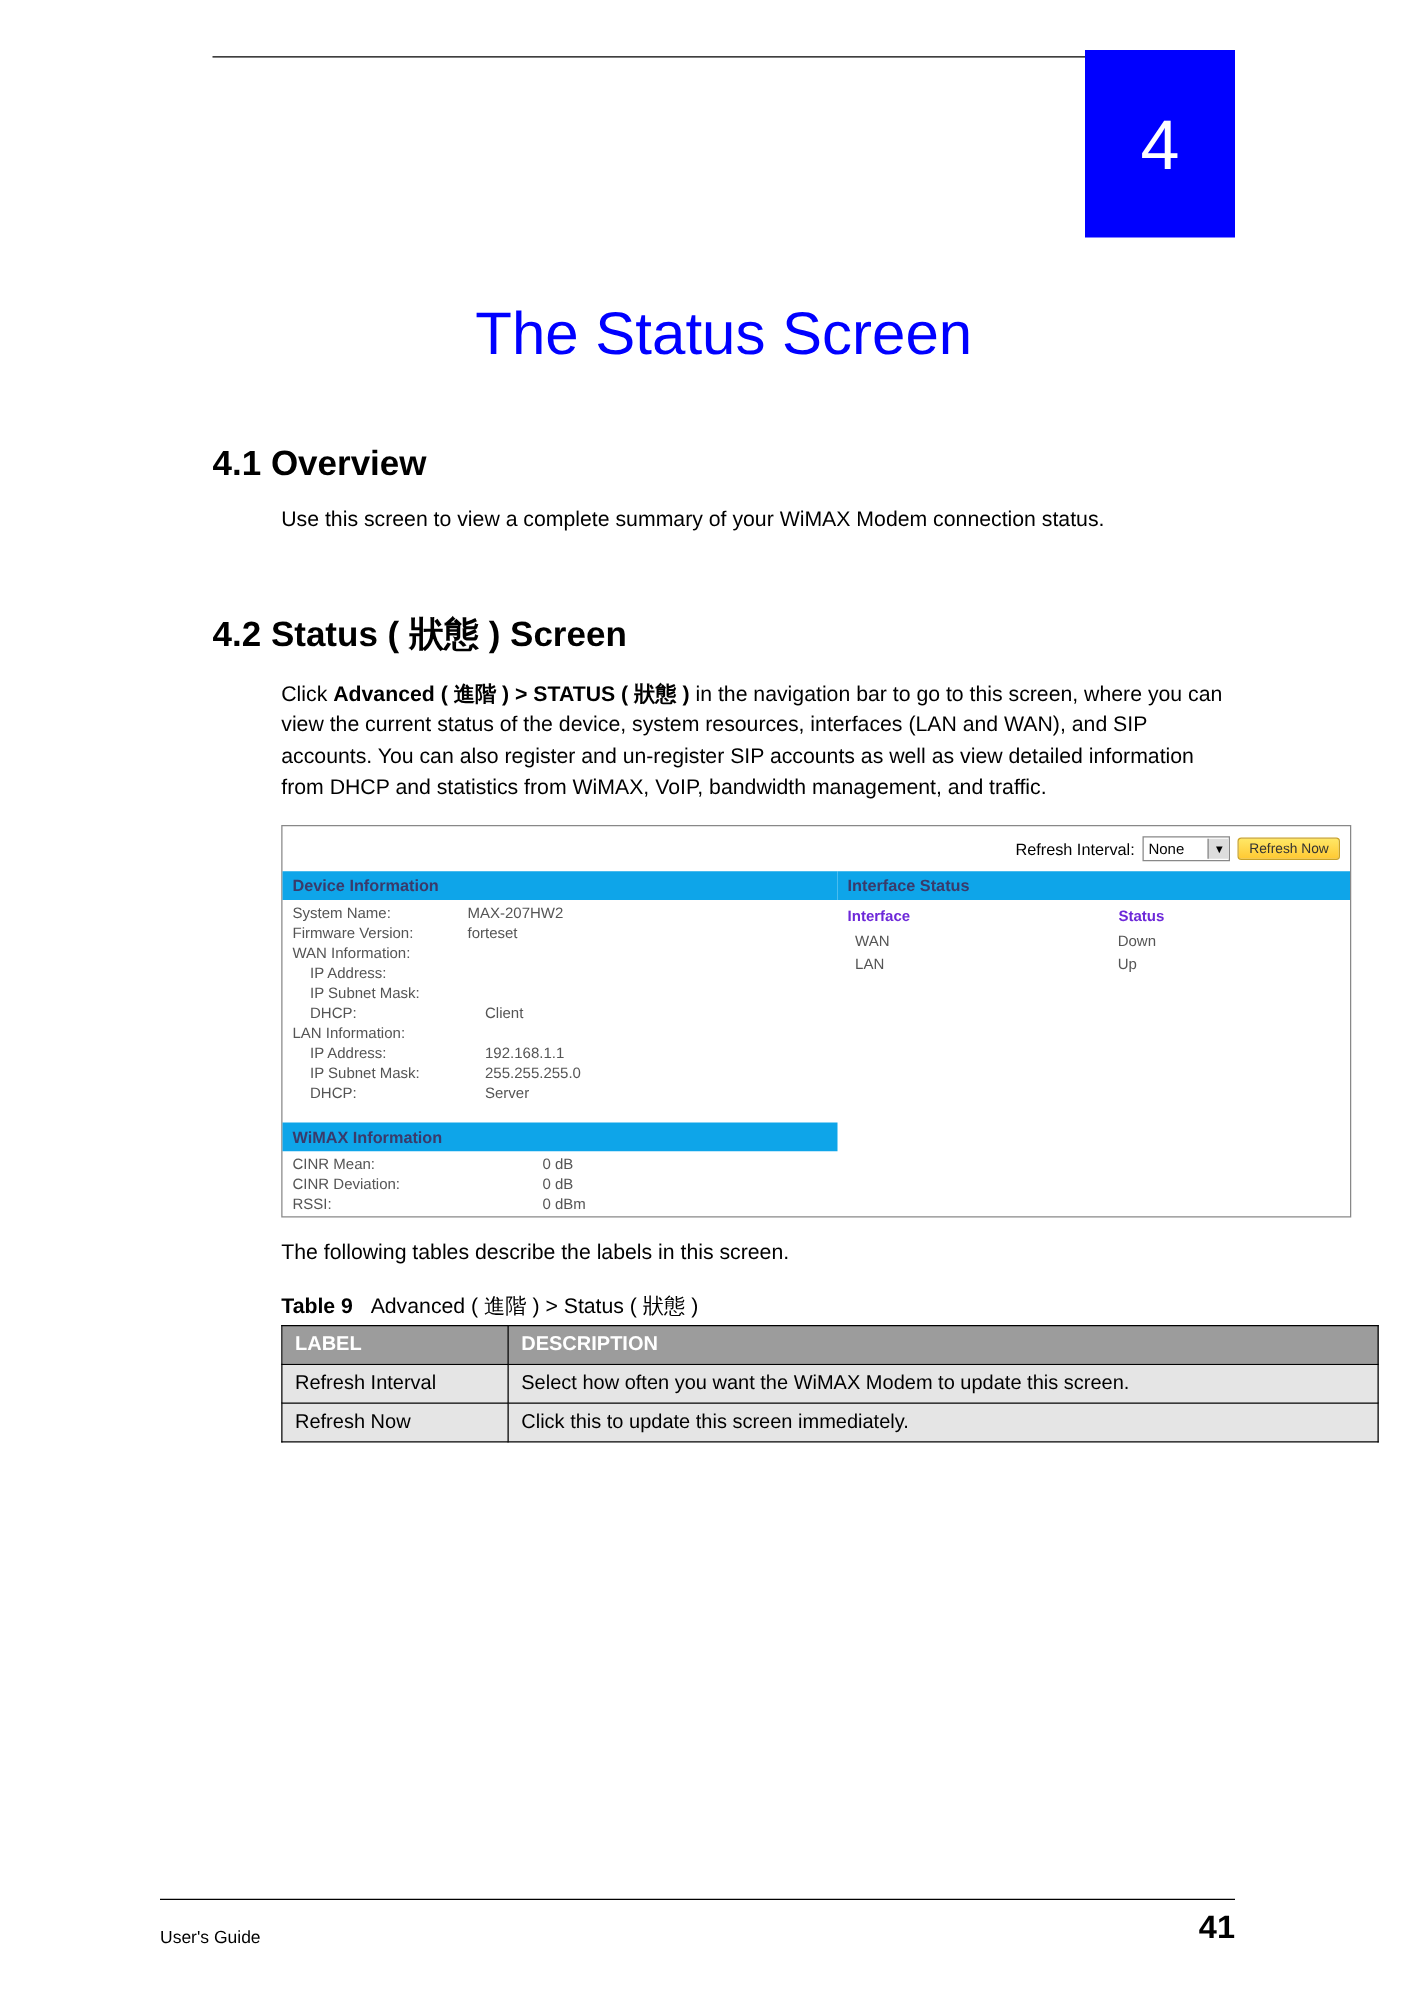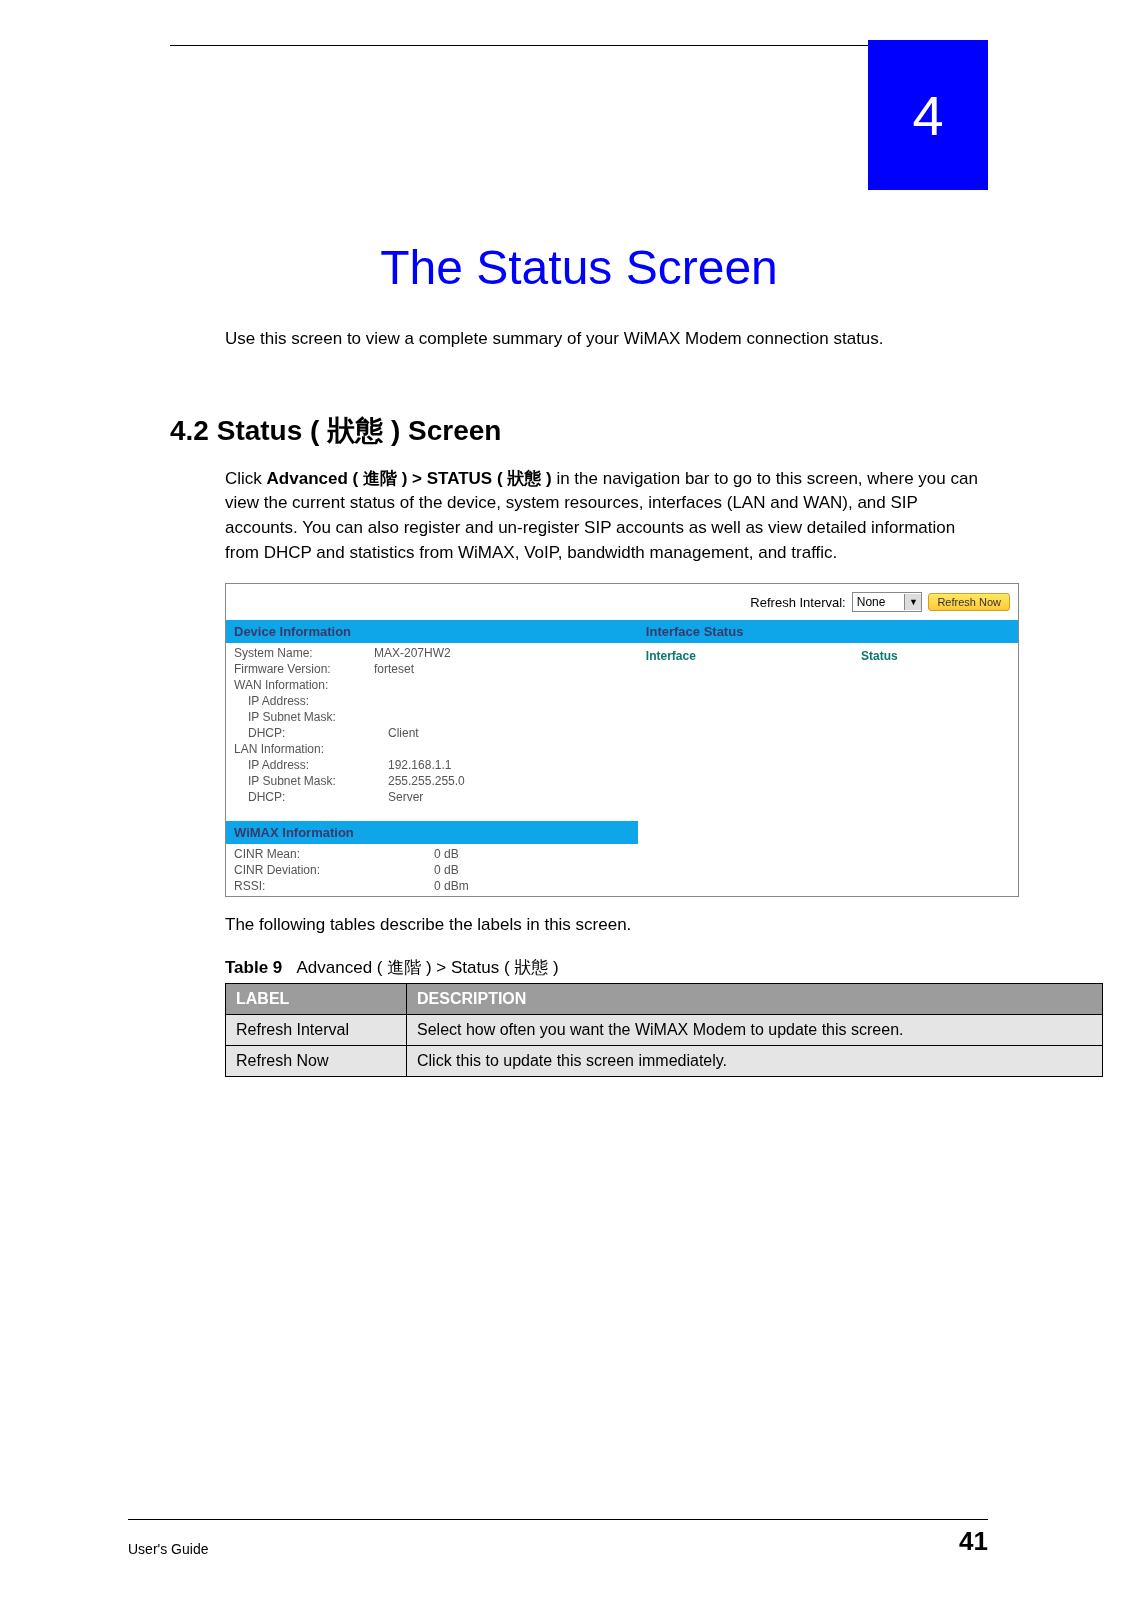--- a/index.html
+++ b/index.html
@@ -66,21 +66,21 @@
     font-size: 17px;
     margin-left: 55px;
     margin-top: 12px;
     margin-bottom: 4px;
   }
   .figure-caption b, .table-caption b { font-weight: bold; }
   .figure {
     margin-left: 55px;
     border: 1px solid #888;
     background: #fff;
-    width: 794px;
+    width: 856px;
     box-sizing: border-box;
   }
   .figure-topbar {
     display: flex;
     justify-content: flex-end;
     align-items: center;
     height: 28px;
     gap: 6px;
     padding: 4px 8px;
     font-family: "Trebuchet MS", Arial, sans-serif;
@@ -130,21 +130,21 @@
   }
   .kv-row {
     display: flex;
     padding: 1px 8px;
   }
   .kv-row .k { flex: 0 0 140px; }
   .kv-row.indent .k { padding-left: 14px; flex: 0 0 140px; }
   .kv-row .v { flex: 1; }
   .kv-row.wimax .k { flex: 0 0 200px; }
   .iface-head {
-    display:flex; font-weight:bold; padding: 4px 8px; color:#0f766e;gap:15px;
+    display:flex; font-weight:bold; padding: 4px 8px; color:#6d28d9;
   }
   .iface-row {
     display:flex; padding: 2px 14px; color:#555;
   }
   .iface-head .c1, .iface-row .c1 { flex: 0 0 55%; }
   .iface-head .c2, .iface-row .c2 { flex: 1; }
 
   .desc-table {
     margin-left: 55px;
     border-collapse: collapse;
@@ -183,20 +183,21 @@
 </style>
 </head>
 <body>
 
 <div class="page">
   <div class="chapter-header-line"></div>
   <div class="chapter-tab">4</div>
 
   <h1 class="chapter-title">The Status Screen</h1>
 
+  <h2 class="section-title">4.1  Overview</h2>
   <p class="body-text">Use this screen to view a complete summary of your WiMAX Modem connection status.</p>
 
   <h2 class="section-title">4.2  Status ( 狀態 ) Screen</h2>
   <p class="body-text">
     <span>Click </span><b>Advanced ( 進階 ) &gt; STATUS ( 狀態 )</b><span> in the navigation bar to go to this screen, where you can view the current status of the device, system resources, interfaces (LAN and WAN), and SIP accounts. You can also register and un-register SIP accounts as well as view detailed information from DHCP and statistics from WiMAX, VoIP, bandwidth management, and traffic.</span>
   </p>
 
 
   <div class="figure">
     <div class="figure-topbar">
@@ -269,20 +270,30 @@
             </div>
           </div>
       </div>
       <div class="right">
         <div class="panel-header">Interface Status</div>
         <div class="panel-body">
           <div class="iface-head">
             <span class="c1">Interface</span>
             <span class="c2">Status</span>
           </div>
+          <div id="iface-rows">
+              <div class="iface-row">
+                <span class="c1">WAN</span>
+                <span class="c2">Down</span>
+              </div>
+              <div class="iface-row">
+                <span class="c1">LAN</span>
+                <span class="c2">Up</span>
+              </div>
+            </div>
         </div>
       </div>
     </div>
   </div>
 
   <p class="body-text" style="margin-top:16px;">The following tables describe the labels in this screen.</p>
 
   <div class="table-caption">
     <b>Table 9</b>&nbsp;&nbsp;&nbsp;<span>Advanced ( 進階 ) &gt; Status  ( 狀態 )</span>
   </div>

